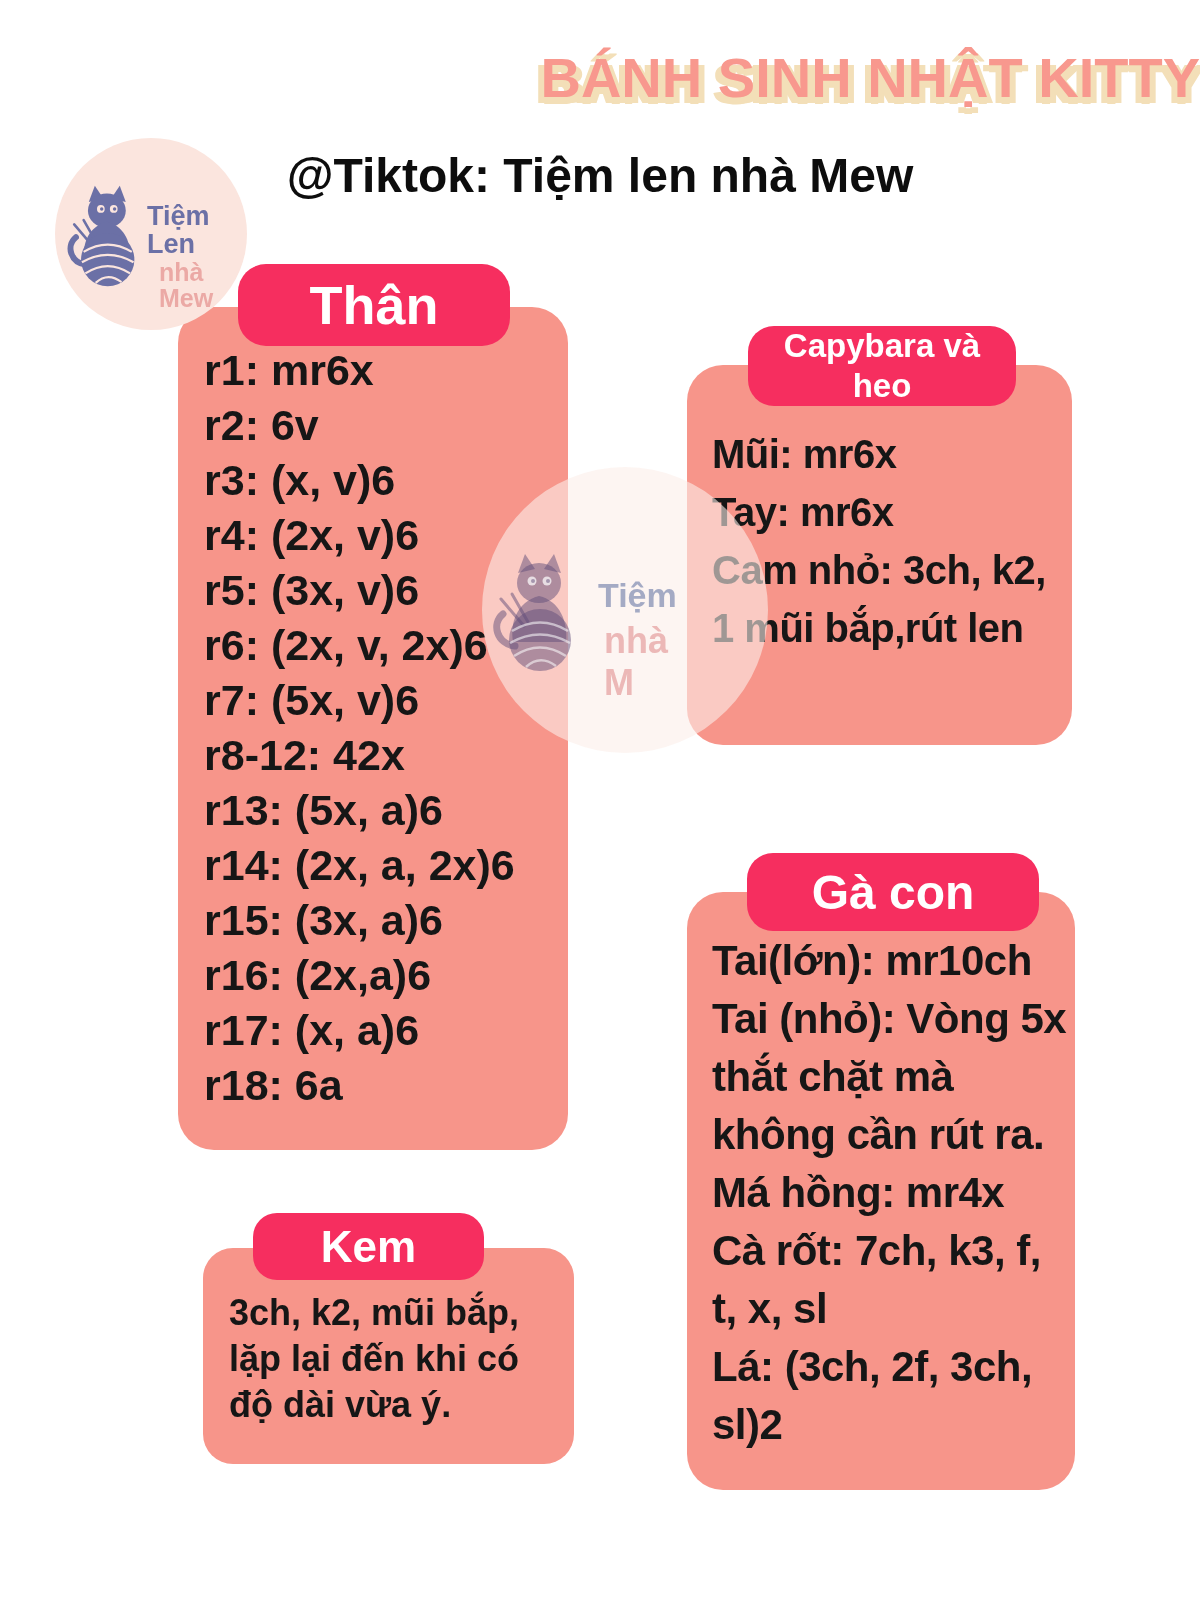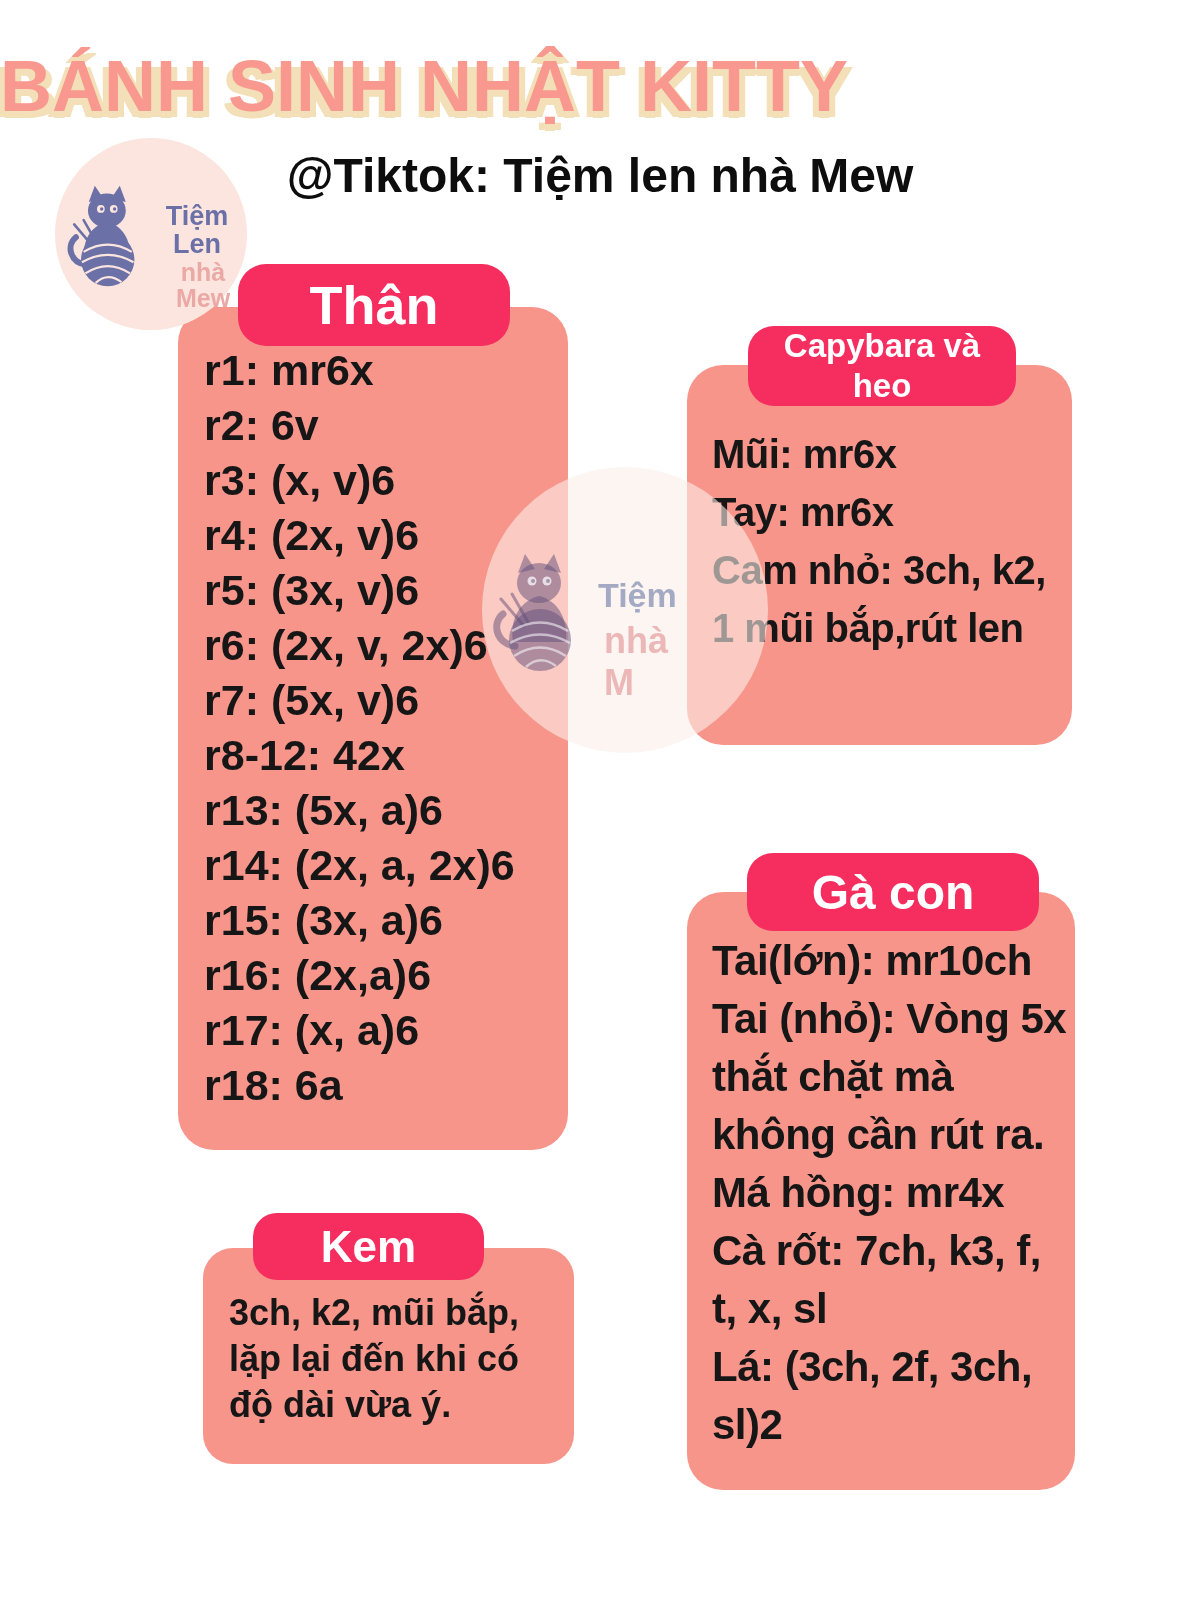--- a/index.html
+++ b/index.html
@@ -6,37 +6,37 @@
   .page {
     position:relative; width:1200px; height:1600px; overflow:hidden;
     background:#ffffff;
     font-family:"Liberation Sans","DejaVu Sans",sans-serif;
     font-weight:bold; color:#161616;
   }
 
   
   .title {
     position:absolute; top:50px; left:0; width:100%; margin:0;
-    text-align:left; font-size:72px; line-height:1; letter-spacing:0px;
+    text-align:right; font-size:56px; line-height:1; letter-spacing:0px;
     color:#f8988e;
     text-shadow:-6px 6px 0 #f3dfb8, 6px 6px 0 #f3dfb8, 0 7px 0 #f3dfb8;
     white-space:nowrap;
   }
   .subtitle {
     position:absolute; top:148px; left:0; width:100%;
     text-align:center; font-size:48px; color:#0d0d0d;
   }
 
   
   .logo {
     position:absolute; left:55px; top:138px; width:192px; height:192px;
     border-radius:50%; background:#fbe5de; z-index:3;
   }
   .logo svg { position:absolute; left:8px; top:42px; width:86px; height:112px; }
-  .logo-text { position:absolute; left:92px; top:64px; line-height:1.05;text-align:center; }
+  .logo-text { position:absolute; left:92px; top:64px; line-height:1.05; }
   .logo-line1 { font-size:27px; color:#6b70a6; }
   .logo-line2 { font-size:25px; color:#eba9a5; margin-left:12px; }
 
   .logo-cat { color:#6b70a6; }
   .logo-cat .eye { fill:#fbe5de; }
   .logo-cat .yarnline { stroke:#fbe5de; }
 
   
   .card {
     position:absolute; background:#f7958a; border-radius:36px; z-index:1;

